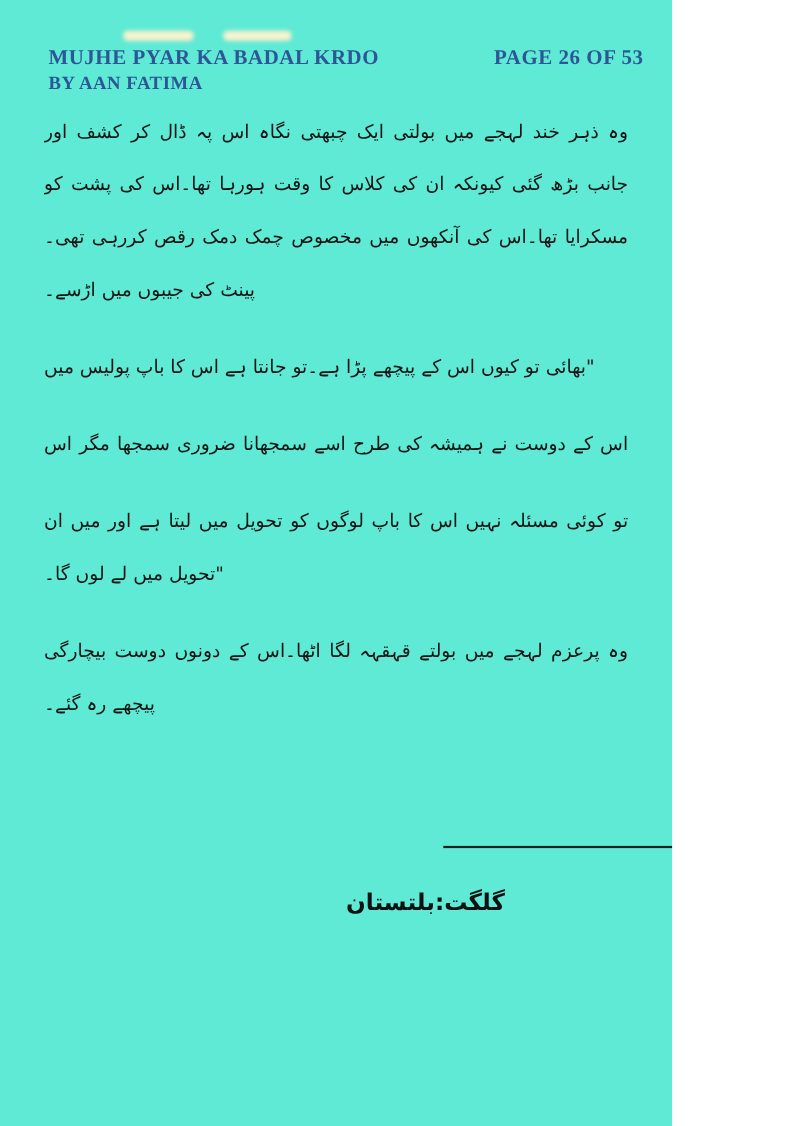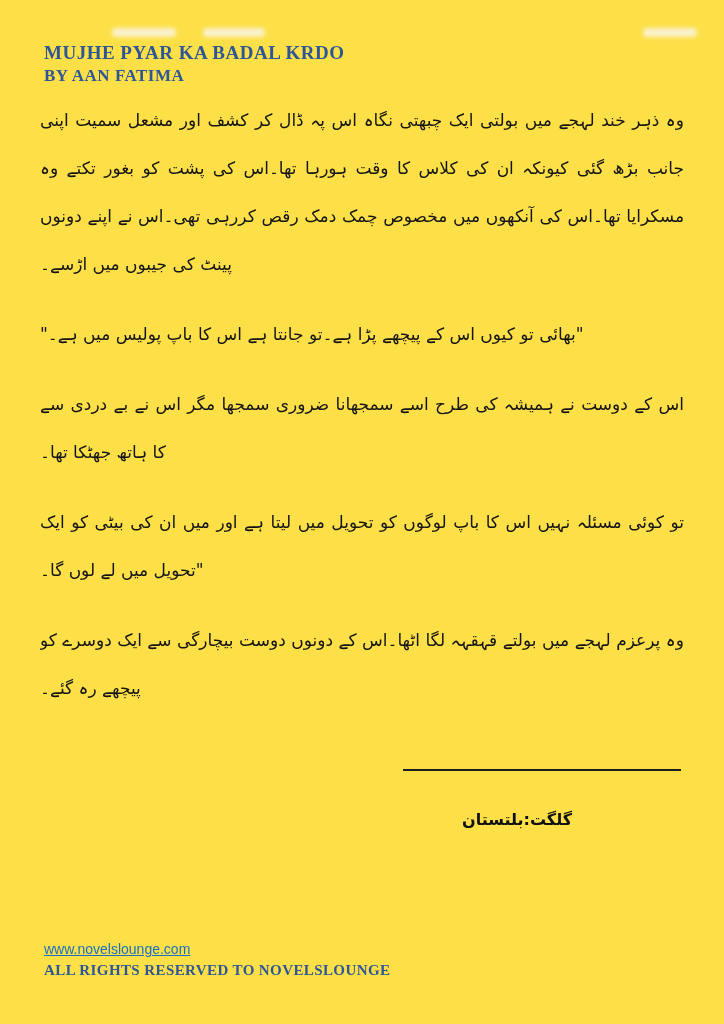--- a/index.html
+++ b/index.html
@@ -7,23 +7,23 @@
     padding: 0;
     background: #ffffff;
   }
   body {
     width: 724px;
     height: 1024px;
     font-family: "Liberation Sans", sans-serif;
   }
   .page {
     position: relative;
-    width: 724px;
+    width: 611px;
     height: 1024px;
-    background: #fde047;
+    background: #5eead4;
     overflow: hidden;
   }
 
   
   .smudge {
     position: absolute;
     height: 9px;
     background: #faf2cd;
     border-radius: 4px;
     filter: blur(2px);
@@ -87,21 +87,21 @@
     height: 2px;
     background: #1f1f1f;
   }
   .footnote {
     position: absolute;
     top: 799px;
     right: 152px;
     direction: rtl;
     font-family: "DejaVu Sans", sans-serif;
     font-weight: bold;
-    font-size: 16px;
+    font-size: 21px;
     line-height: 42px;
     color: #111111;
   }
 
   
   .footer {
     position: absolute;
     left: 44px;
     top: 940px;
   }
@@ -126,50 +126,46 @@
 
 <div class="page">
 
   <div class="smudge s1"></div>
   <div class="smudge s2"></div>
   <div class="smudge s3"></div>
 
   <div class="header">
     <div class="header-row">
       <span class="doc-title">MUJHE PYAR KA BADAL KRDO</span>
+      <span class="page-label">PAGE 26 OF 53</span>
     </div>
     <div class="byline">BY AAN FATIMA</div>
   </div>
 
   <div class="urdu-text">
       <div class="para">
         <div class="line full">وہ ذہر خند لہجے میں بولتی ایک چبھتی نگاہ اس پہ ڈال کر کشف اور مشعل سمیت اپنی کلاس کی</div>
         <div class="line full">جانب بڑھ گئی کیونکہ ان کی کلاس کا وقت ہورہا تھا۔اس کی پشت کو بغور تکتے وہ دلکشی سے</div>
         <div class="line full">مسکرایا تھا۔اس کی آنکھوں میں مخصوص چمک دمک رقص کررہی تھی۔اس نے اپنے دونوں ہاتھ</div>
         <div class="line">پینٹ کی جیبوں میں اڑسے۔</div>
       </div>
       <div class="para">
         <div class="line">"بھائی تو کیوں اس کے پیچھے پڑا ہے۔تو جانتا ہے اس کا باپ پولیس میں ہے۔"</div>
       </div>
       <div class="para">
         <div class="line full">اس کے دوست نے ہمیشہ کی طرح اسے سمجھانا ضروری سمجھا مگر اس نے بے دردی سے اس</div>
-        <div class="line">کا ہاتھ جھٹکا تھا۔</div>
       </div>
       <div class="para">
         <div class="line full">تو کوئی مسئلہ نہیں اس کا باپ لوگوں کو تحویل میں لیتا ہے اور میں ان کی بیٹی کو ایک دن"</div>
         <div class="line">"تحویل میں لے لوں گا۔</div>
       </div>
       <div class="para">
         <div class="line full">وہ پرعزم لہجے میں بولتے قہقہہ لگا اٹھا۔اس کے دونوں دوست بیچارگی سے ایک دوسرے کو</div>
         <div class="line">پیچھے رہ گئے۔</div>
       </div>
     </div>
 
   <div class="divider"></div>
 
   <div class="footnote">گلگت:بلتستان</div>
 
-  <div class="footer">
-    <a class="site-link">www.novelslounge.com</a>
-    <div class="rights">ALL RIGHTS RESERVED TO NOVELSLOUNGE</div>
-  </div>
 
 </div>
 
 </body></html>

